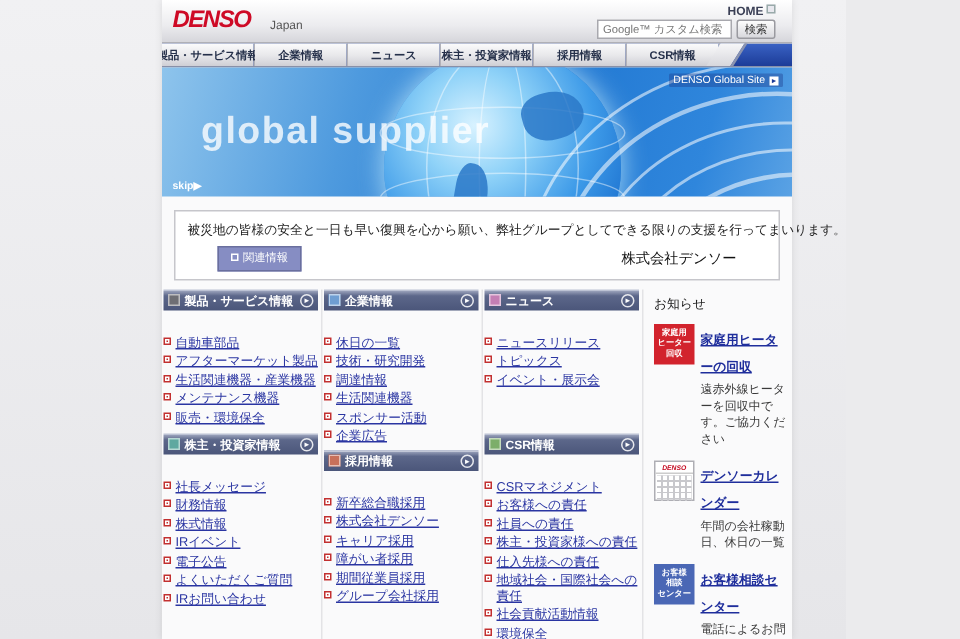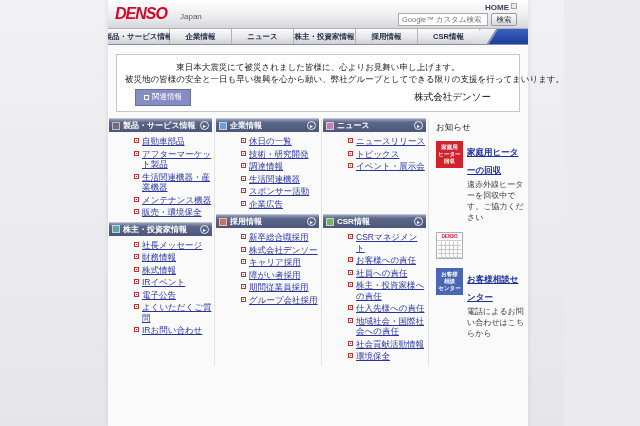--- a/index.html
+++ b/index.html
@@ -67,41 +67,41 @@
   .gs-ic { width:6px; height:6px; background:#fff; color:#1c3c98; font-size:5px; line-height:6px;
            text-align:center; font-weight:bold; }
   .skip { position:absolute; left:7px; bottom:3px; font-size:7px; font-weight:bold; color:#fff;
           cursor:pointer; }
 
   
   .notice { margin:9px 8px 0; border:1px solid #c6c6cb; background:#fff; padding:7px 8px 5px; }
   .notice p { font-family:"Liberation Serif",serif; font-size:8.5px; line-height:11.5px;
               color:#1c1c1c; text-align:center; white-space:nowrap; }
   .notice-foot { display:flex; justify-content:space-between; align-items:center;
-                 margin:4px 20px 0 10px; }
+                 margin:4px 20px 0 20px; }
   .related-btn { display:flex; align-items:center; gap:3px; background:#868dc3;
                  border:1px solid #6a6f9e; color:#fff; font-size:7.5px; padding:2px 8px 3px;
                  cursor:pointer; }
   .related-ic { width:5px; height:5px; border:1px solid #fff; background:transparent; }
   .signature { font-family:"Liberation Serif",serif; font-size:9.5px; color:#111; }
 
   
   .main { display:grid; grid-template-columns:107px 107px 107px 1fr; margin-top:6px; }
   .col { padding:0 2px 0 1px; border-right:1px solid #e3e3e6; }
   .section { margin-bottom:4px; }
   .sec-row1 { min-height:92px; }
   .sec-head { height:14px; display:flex; align-items:center; gap:3px; padding:0 3px;
               border-top:1px solid #bcc2d4;
               background:linear-gradient(180deg,#99a1ba 0%,#5c678a 25%,#4b567a 100%); }
   .sec-ic { width:8px; height:8px; flex:none; box-shadow:inset 0 0 0 1px rgba(255,255,255,.55); }
   .sec-title { flex:1; font-size:8px; font-weight:bold; color:#fff; white-space:nowrap; }
   .sec-arrow { width:9px; height:9px; flex:none; border:1px solid rgba(255,255,255,.85);
                border-radius:50%; font-size:6px; line-height:8px; text-align:center;
                color:#fff; cursor:pointer; }
-  .links { list-style:none; margin-top:4px;padding-left:25px; }
+  .links { list-style:none; margin-top:16px; }
   .links li { display:flex; gap:3px; margin-bottom:2px; }
   .bullet { flex:none; width:5px; height:5px; margin-top:2px; border:1px solid #c23030;
             background:#fff; position:relative; }
   .bullet::after { content:""; position:absolute; inset:1px; background:#c23030; }
   .links a { font-size:8.5px; line-height:10.5px; color:#2a35a2; text-decoration:underline;
              cursor:pointer; }
 
   
   .sidebar { padding:3px 2px 0 7px; }
   .side-head { font-size:8.5px; color:#222; margin:1px 0 7px; }
@@ -142,23 +142,43 @@
           <div class="nav-tab">製品・サービス情報</div>
           <div class="nav-tab">企業情報</div>
           <div class="nav-tab">ニュース</div>
           <div class="nav-tab">株主・投資家情報</div>
           <div class="nav-tab">採用情報</div>
           <div class="nav-tab">CSR情報</div>
         </div>
       <div class="nav-edge"></div>
     </div>
 
+    <div class="banner">
+      <div class="globe">
+        <i class="g1"></i>
+          <i class="g2"></i>
+          <i class="g3"></i>
+          <i class="g4"></i>
+        <span class="land l1"></span>
+          <span class="land l2"></span>
+      </div>
+      <div class="swoosh s1"></div>
+      <div class="swoosh s2"></div>
+      <div class="swoosh s3"></div>
+      <div class="swoosh s4"></div>
+      <div class="swoosh s5"></div>
+      <div class="banner-headline">global supplier</div>
+      <div class="global-site">
+        <span>DENSO Global Site</span>
+        <span class="gs-ic">▸</span>
+      </div>
+      <div class="skip">skip▶</div>
+    </div>
 
     <div class="notice">
-      <p>東日本大震災にて被災されました皆様に、心よりお見舞い申し上げます。</p>
       <p>被災地の皆様の安全と一日も早い復興を心から願い、弊社グループとしてできる限りの支援を行ってまいります。</p>
       <div class="notice-foot">
         <button class="related-btn">
           <span class="related-ic"></span>
           <span>関連情報</span>
         </button>
         <div class="signature">株式会社デンソー</div>
       </div>
     </div>
 
@@ -377,20 +397,24 @@
             <a class="side-title">家庭用ヒーターの回収</a>
             <div class="side-desc">遠赤外線ヒーターを回収中です。ご協力ください</div>
           </div>
         </div>
 
         <div class="side-item">
           <div class="cal">
             <div class="cal-top">DENSO</div>
             <div class="cal-grid"></div>
           </div>
+          <div class="side-text">
+            <a class="side-title">デンソーカレンダー</a>
+            <div class="side-desc">年間の会社稼動日、休日の一覧</div>
+          </div>
         </div>
 
         <div class="side-item">
           <div class="badge" style="background: rgb(74, 103, 181);">
             <span>お客様</span>
             <span>相談</span>
             <span>センター</span>
           </div>
           <div class="side-text">
             <a class="side-title">お客様相談センター</a>

